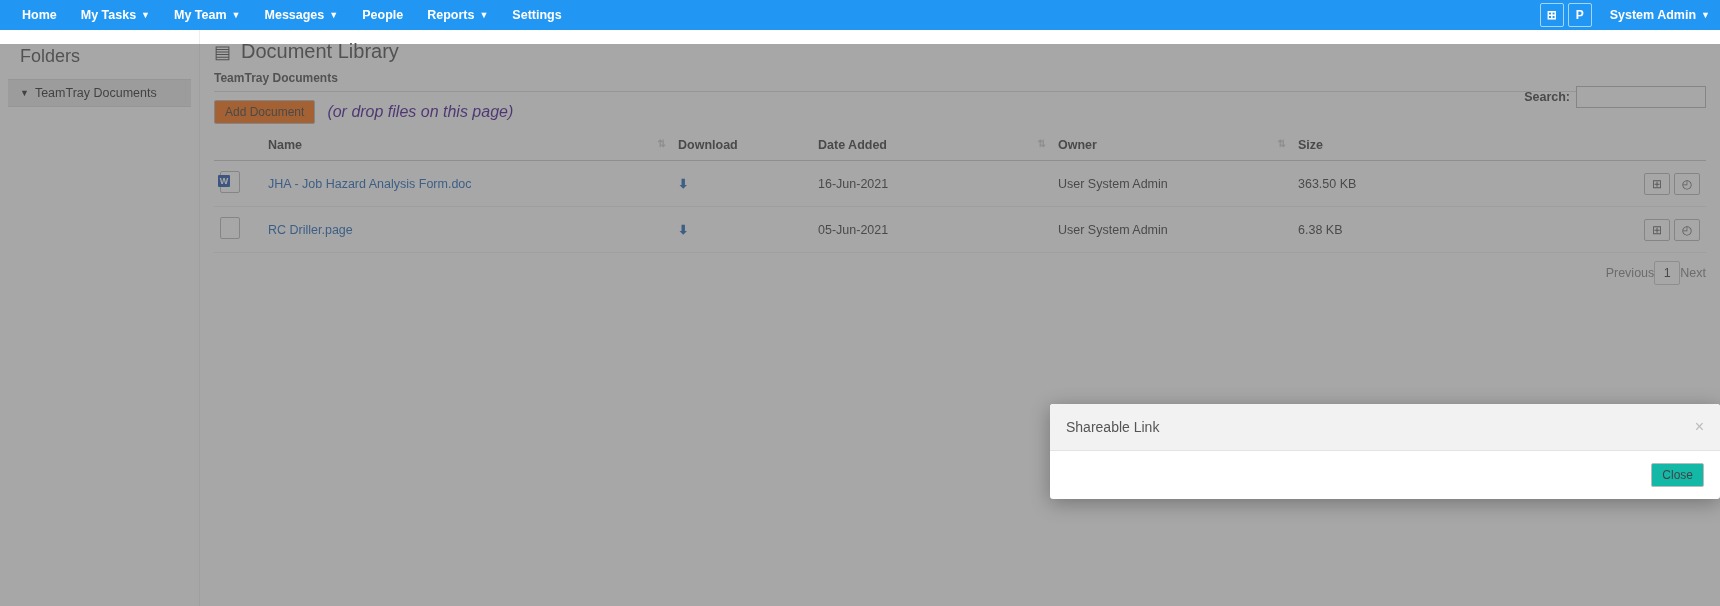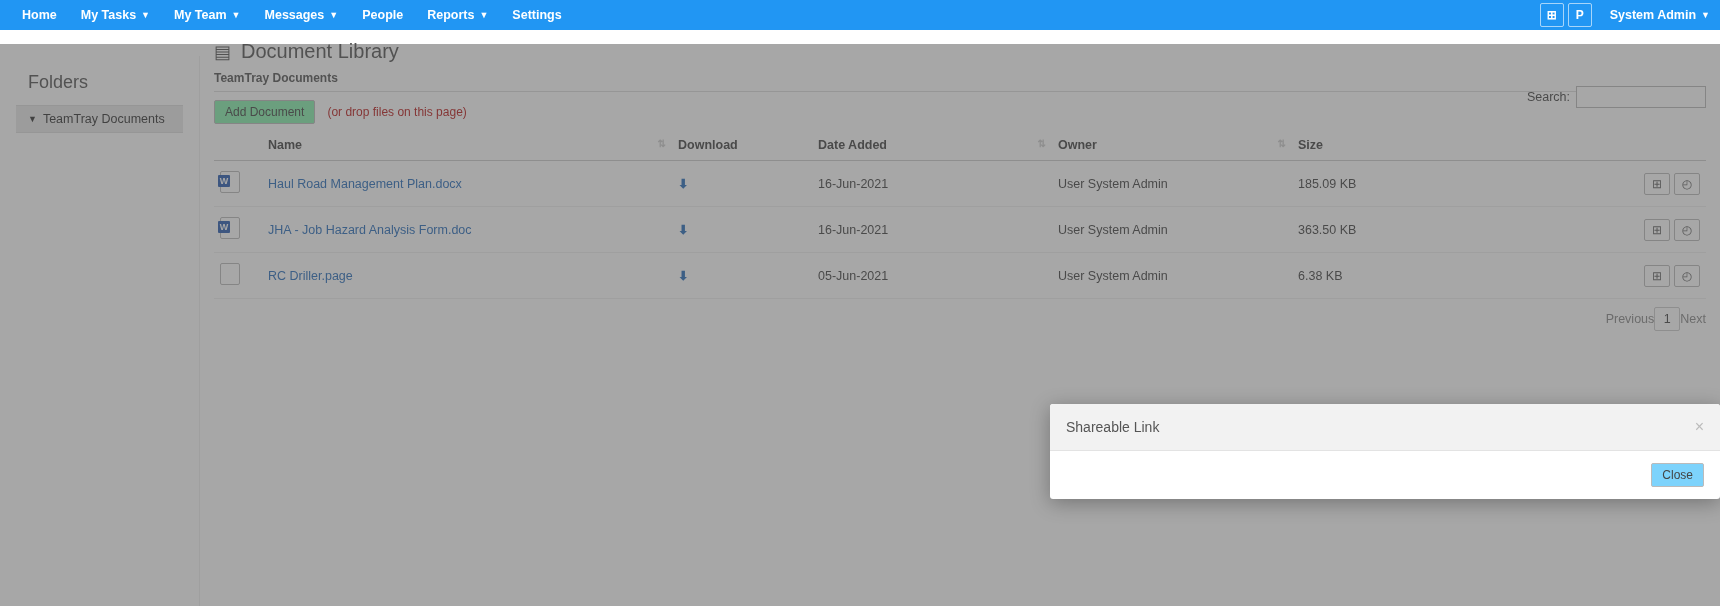--- a/index.html
+++ b/index.html
@@ -42,47 +42,46 @@
     margin-left:4px;
     font-size:12px;font-weight:600;
     cursor:pointer;
   }
   .topnav .user { margin-left:18px;font-size:12.5px;font-weight:600;display:flex;align-items:center;cursor:pointer;}
   
   .main { display:flex; height:calc(100% - 30px); }
   .sidebar {
     width:200px;
     border-right:1px solid #eee;
-    padding:10px 16px;
-    margin-top:26px;
+    padding:10px 8px;
   }
   .sidebar h2 { font-size:18px; font-weight:400; color:#555; padding:6px 12px 12px; }
   .folder-item {
     background:#e9e9e9;
     padding:6px 12px;
     font-size:12.5px;
     display:flex;align-items:center;gap:6px;
     cursor:pointer;
     border-top:1px solid #ddd;border-bottom:1px solid #ddd;
   }
   .folder-item .tri { font-size:9px; }
   .content { flex:1; padding:10px 14px; position:relative; }
   .page-title { display:flex;align-items:center;gap:10px;color:#555; }
   .page-title .book-icon { font-size:18px;color:#555; }
   .page-title h1{ font-size:20px;font-weight:400;}
   .subtitle { font-size:12px;font-weight:700;margin:8px 0 6px;color:#555;}
   .hr { border:none;border-top:1px solid #ddd;margin:4px 0 8px;}
   .toolbar { display:flex;align-items:center;gap:12px;margin-bottom:6px;}
   .btn {
-    border:1px solid #bbb;background:#86efac;border-radius:2px;
+    border:1px solid #bbb;background:#f97316;border-radius:2px;
     padding:4px 10px;font-size:12px;cursor:pointer;color:#444;
   }
-  .hint { color:#b91c1c;font-size:12px;}
+  .hint { color:#4c1d95;font-style:italic;font-size:16px;}
   .search-wrap { position:absolute; right:14px; top:56px; display:flex;align-items:center;gap:6px;}
-  .search-wrap label{ font-size:12.5px;font-weight:400;color:#444;}
+  .search-wrap label{ font-size:12.5px;font-weight:700;color:#444;}
   .search-wrap input{
     border:1px solid #bbb;height:22px;width:130px;padding:0 4px;font-size:12px;
   }
   
   table { width:100%; border-collapse:collapse; font-size:12.5px;}
   thead th {
     text-align:left;font-weight:700;color:#444;
     border-bottom:1px solid #ccc;padding:8px 6px;
     position:relative;
   }
@@ -123,21 +122,21 @@
     border-bottom:1px solid #e3e3e3;
   }
   .modal-head h3{ font-size:14px;font-weight:400;color:#555;}
   .modal-head .x{ color:#bbb;font-size:16px;cursor:pointer;}
   .modal-body { padding:16px; border-bottom:1px solid #eee;}
   .modal-body .selected {
     background:#1a73e8;color:#fff;font-size:12.5px;
     padding:2px 0;word-break:break-all;display:inline;
   }
   .modal-foot { padding:12px 16px; text-align:right;}
-  .modal-foot .btn { background:#7dd3fc;}
+  .modal-foot .btn { background:#14b8a6;}
   
   .overlay { z-index:50; top:44px; height:576px;justify-content:flex-end;}
 </style>
 </head>
 <body>
 
 <div class="topnav">
   <div class="nav-left">
     <div class="nav-item">Home</div>
     <div class="nav-item">
@@ -210,29 +209,20 @@
           <th>Download</th>
           <th><span>Date Added</span><span class="sort">⇅</span></th>
           <th><span>Owner</span><span class="sort">⇅</span></th>
           <th><span>Size</span></th>
           <th></th>
         </tr>
       </thead>
       <tbody id="tbody">
           <tr>
             <td><span class="file-icon word"></span></td>
-            <td class="link"><span>Haul Road Management Plan.docx</span></td>
-            <td><span class="dl-icon">⬇</span></td>
-            <td>16-Jun-2021</td>
-            <td>User System Admin</td>
-            <td>185.09 KB</td>
-            <td style="text-align:right;white-space:nowrap;"><span class="row-action">⊞</span><span class="row-action">◴</span></td>
-          </tr>
-          <tr>
-            <td><span class="file-icon word"></span></td>
             <td class="link"><span>JHA - Job Hazard Analysis Form.doc</span></td>
             <td><span class="dl-icon">⬇</span></td>
             <td>16-Jun-2021</td>
             <td>User System Admin</td>
             <td>363.50 KB</td>
             <td style="text-align:right;white-space:nowrap;"><span class="row-action">⊞</span><span class="row-action">◴</span></td>
           </tr>
           <tr>
             <td><span class="file-icon "></span></td>
             <td class="link"><span>RC Driller.page</span></td>

